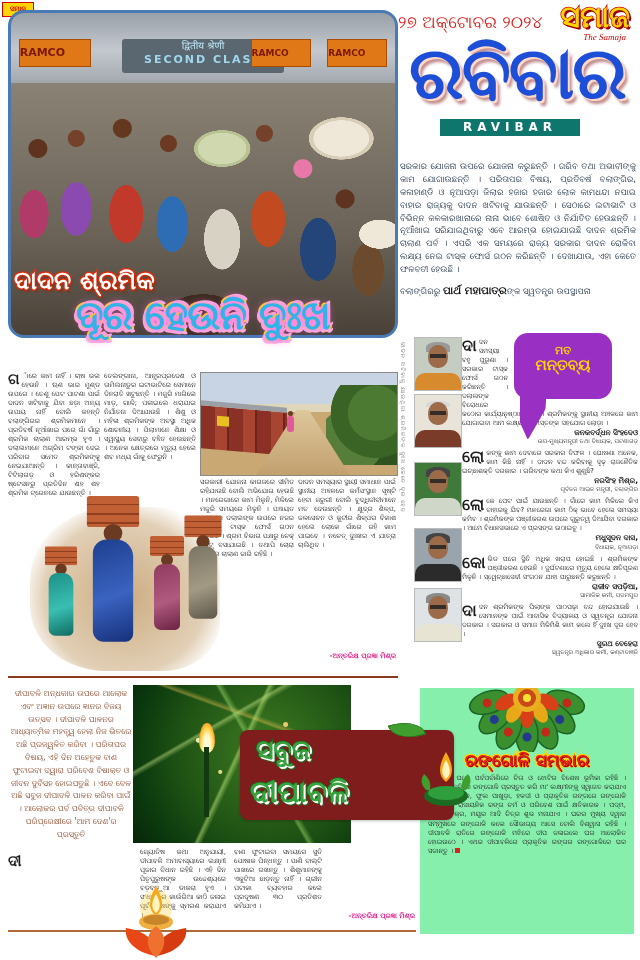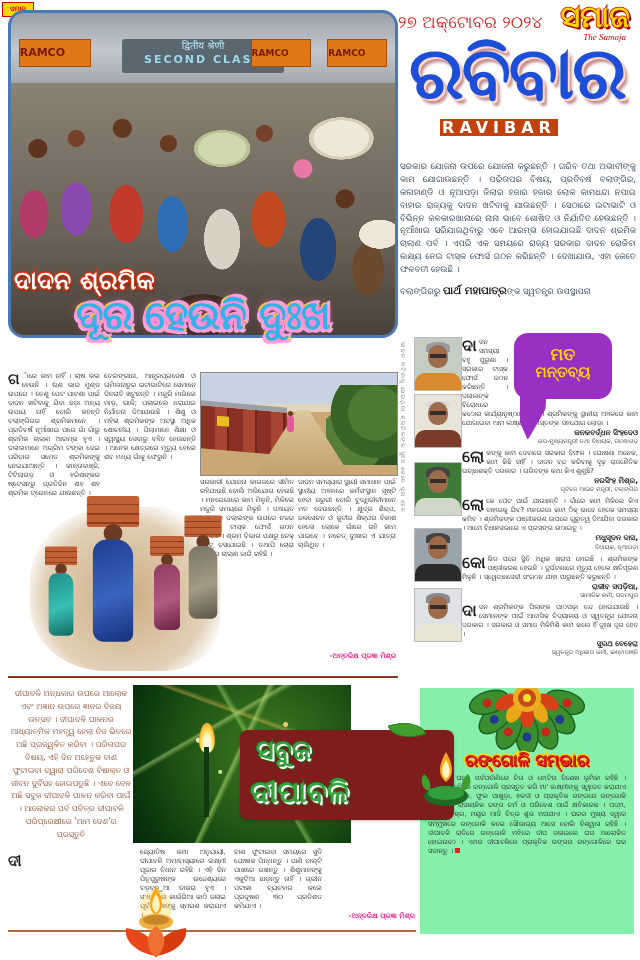--- a/index.html
+++ b/index.html
@@ -12,22 +12,22 @@
      font-size:7px;font-weight:bold;text-align:center;line-height:13px;border:1px solid #d40000;}
   .m-date{left:398px;top:12px;font-size:17px;font-weight:normal;color:#e01b1b;}
   .m-logo{right:10px;top:2px;font-size:30px;font-weight:900;color:#ffd400;
      -webkit-text-stroke:1.5px #d40000;paint-order:stroke fill;
      text-shadow:2px 2px 0 #9a0000;line-height:1;}
   .m-logo-sub{right:14px;top:32px;font-size:9px;font-style:italic;color:#d40000;
      font-family:"Liberation Serif",serif;}
   .m-title{left:398px;top:34px;width:238px;text-align:center;font-size:72px;font-weight:900;
      color:#1d4ed8;line-height:1.1;letter-spacing:-2px;
      text-shadow:2px 2px 0 #ffd8c8,4px 5px 3px rgba(120,0,0,.45);}
-  .m-band{left:440px;top:119px;width:118px;height:17px;background:#c2410c;color:#fff;
-     font-size:16px;font-weight:bold;letter-spacing:5px;text-align:center;line-height:17px;}
+  .m-band{left:440px;top:119px;width:140px;height:17px;background:#0f766e;color:#fff;
+     font-size:12px;font-weight:bold;letter-spacing:5px;text-align:center;line-height:17px;}
   
   .photo-top{left:8px;top:10px;width:384px;height:322px;border:3px solid #4a7ab5;border-radius:16px;
      overflow:hidden;background:#7c7468;}
   .pt-train{position:absolute;left:0;top:0;width:100%;height:82px;
      background:linear-gradient(#9aa0a8,#c3c8cf 45%,#a8adb4 80%,#8c9198);}
   .pt-sign{position:absolute;left:29%;top:26px;width:42%;height:34px;background:#5a6670;
      border-radius:3px;text-align:center;color:#bfe8f8;}
   .pt-sign .hi{display:block;font-size:10px;line-height:14px;}
   .pt-sign .en{display:block;font-size:11px;font-weight:bold;letter-spacing:2px;color:#9fd8ee;}
   .pt-ad{position:absolute;top:26px;width:70px;height:26px;background:#e07818;color:#7a1800;
@@ -113,21 +113,21 @@
      font-size:6px;color:#777;letter-spacing:1px;overflow:hidden;}
   
   .op-wrap{left:462px;top:338px;width:176px;height:336px;}
   .op-item{font-size:6.7px;line-height:1.34;color:#1c1c1c;text-align:justify;margin-bottom:5px;}
   .op-dc{float:left;font-size:16px;font-weight:bold;line-height:.9;margin:1px 2px 0 0;}
   .op-sig{text-align:right;font-weight:bold;font-size:7.4px;color:#111;line-height:1.25;}
   .op-role{text-align:right;font-size:6px;font-weight:normal;color:#333;line-height:1.2;}
   .badge-spacer{float:right;width:126px;height:62px;margin:0 0 2px 4px;}
   .badge{left:514px;top:333px;width:98px;height:66px;background:#9a2fc4;border-radius:14px;
      color:#ffd400;text-align:center;font-weight:900;z-index:2;}
-  .badge .b1{display:block;font-size:17px;margin-top:12px;line-height:1.1;}
+  .badge .b1{display:block;font-size:11px;margin-top:12px;line-height:1.1;}
   .badge .b2{display:block;font-size:15px;line-height:1.1;}
   .badge-tail{left:520px;top:396px;width:26px;height:44px;background:#9a2fc4;z-index:1;
      border-radius:0 0 90% 0;clip-path:polygon(0 0,100% 0,100% 28%,30% 100%,0 60%);}
   .portrait{left:414px;width:46px;height:52px;overflow:hidden;border:1px solid #bbb;}
   .portrait .face{position:absolute;left:13px;top:7px;width:20px;height:23px;background:#9c6b4a;
      border-radius:50% 50% 46% 46%;}
   .portrait .hair{position:absolute;left:11px;top:4px;width:24px;height:10px;border-radius:50% 50% 0 0;background:#444;}
   .portrait .gl{position:absolute;left:15px;top:16px;width:16px;height:4px;background:#222;opacity:.85;}
   .portrait .body{position:absolute;left:0;bottom:0;width:100%;height:17px;border-radius:10px 10px 0 0;}
   .p1{top:337px;background:#c5cdc2;}  .p1 .hair{background:#9a9a9a;} .p1 .body{background:#d88a2e;}

